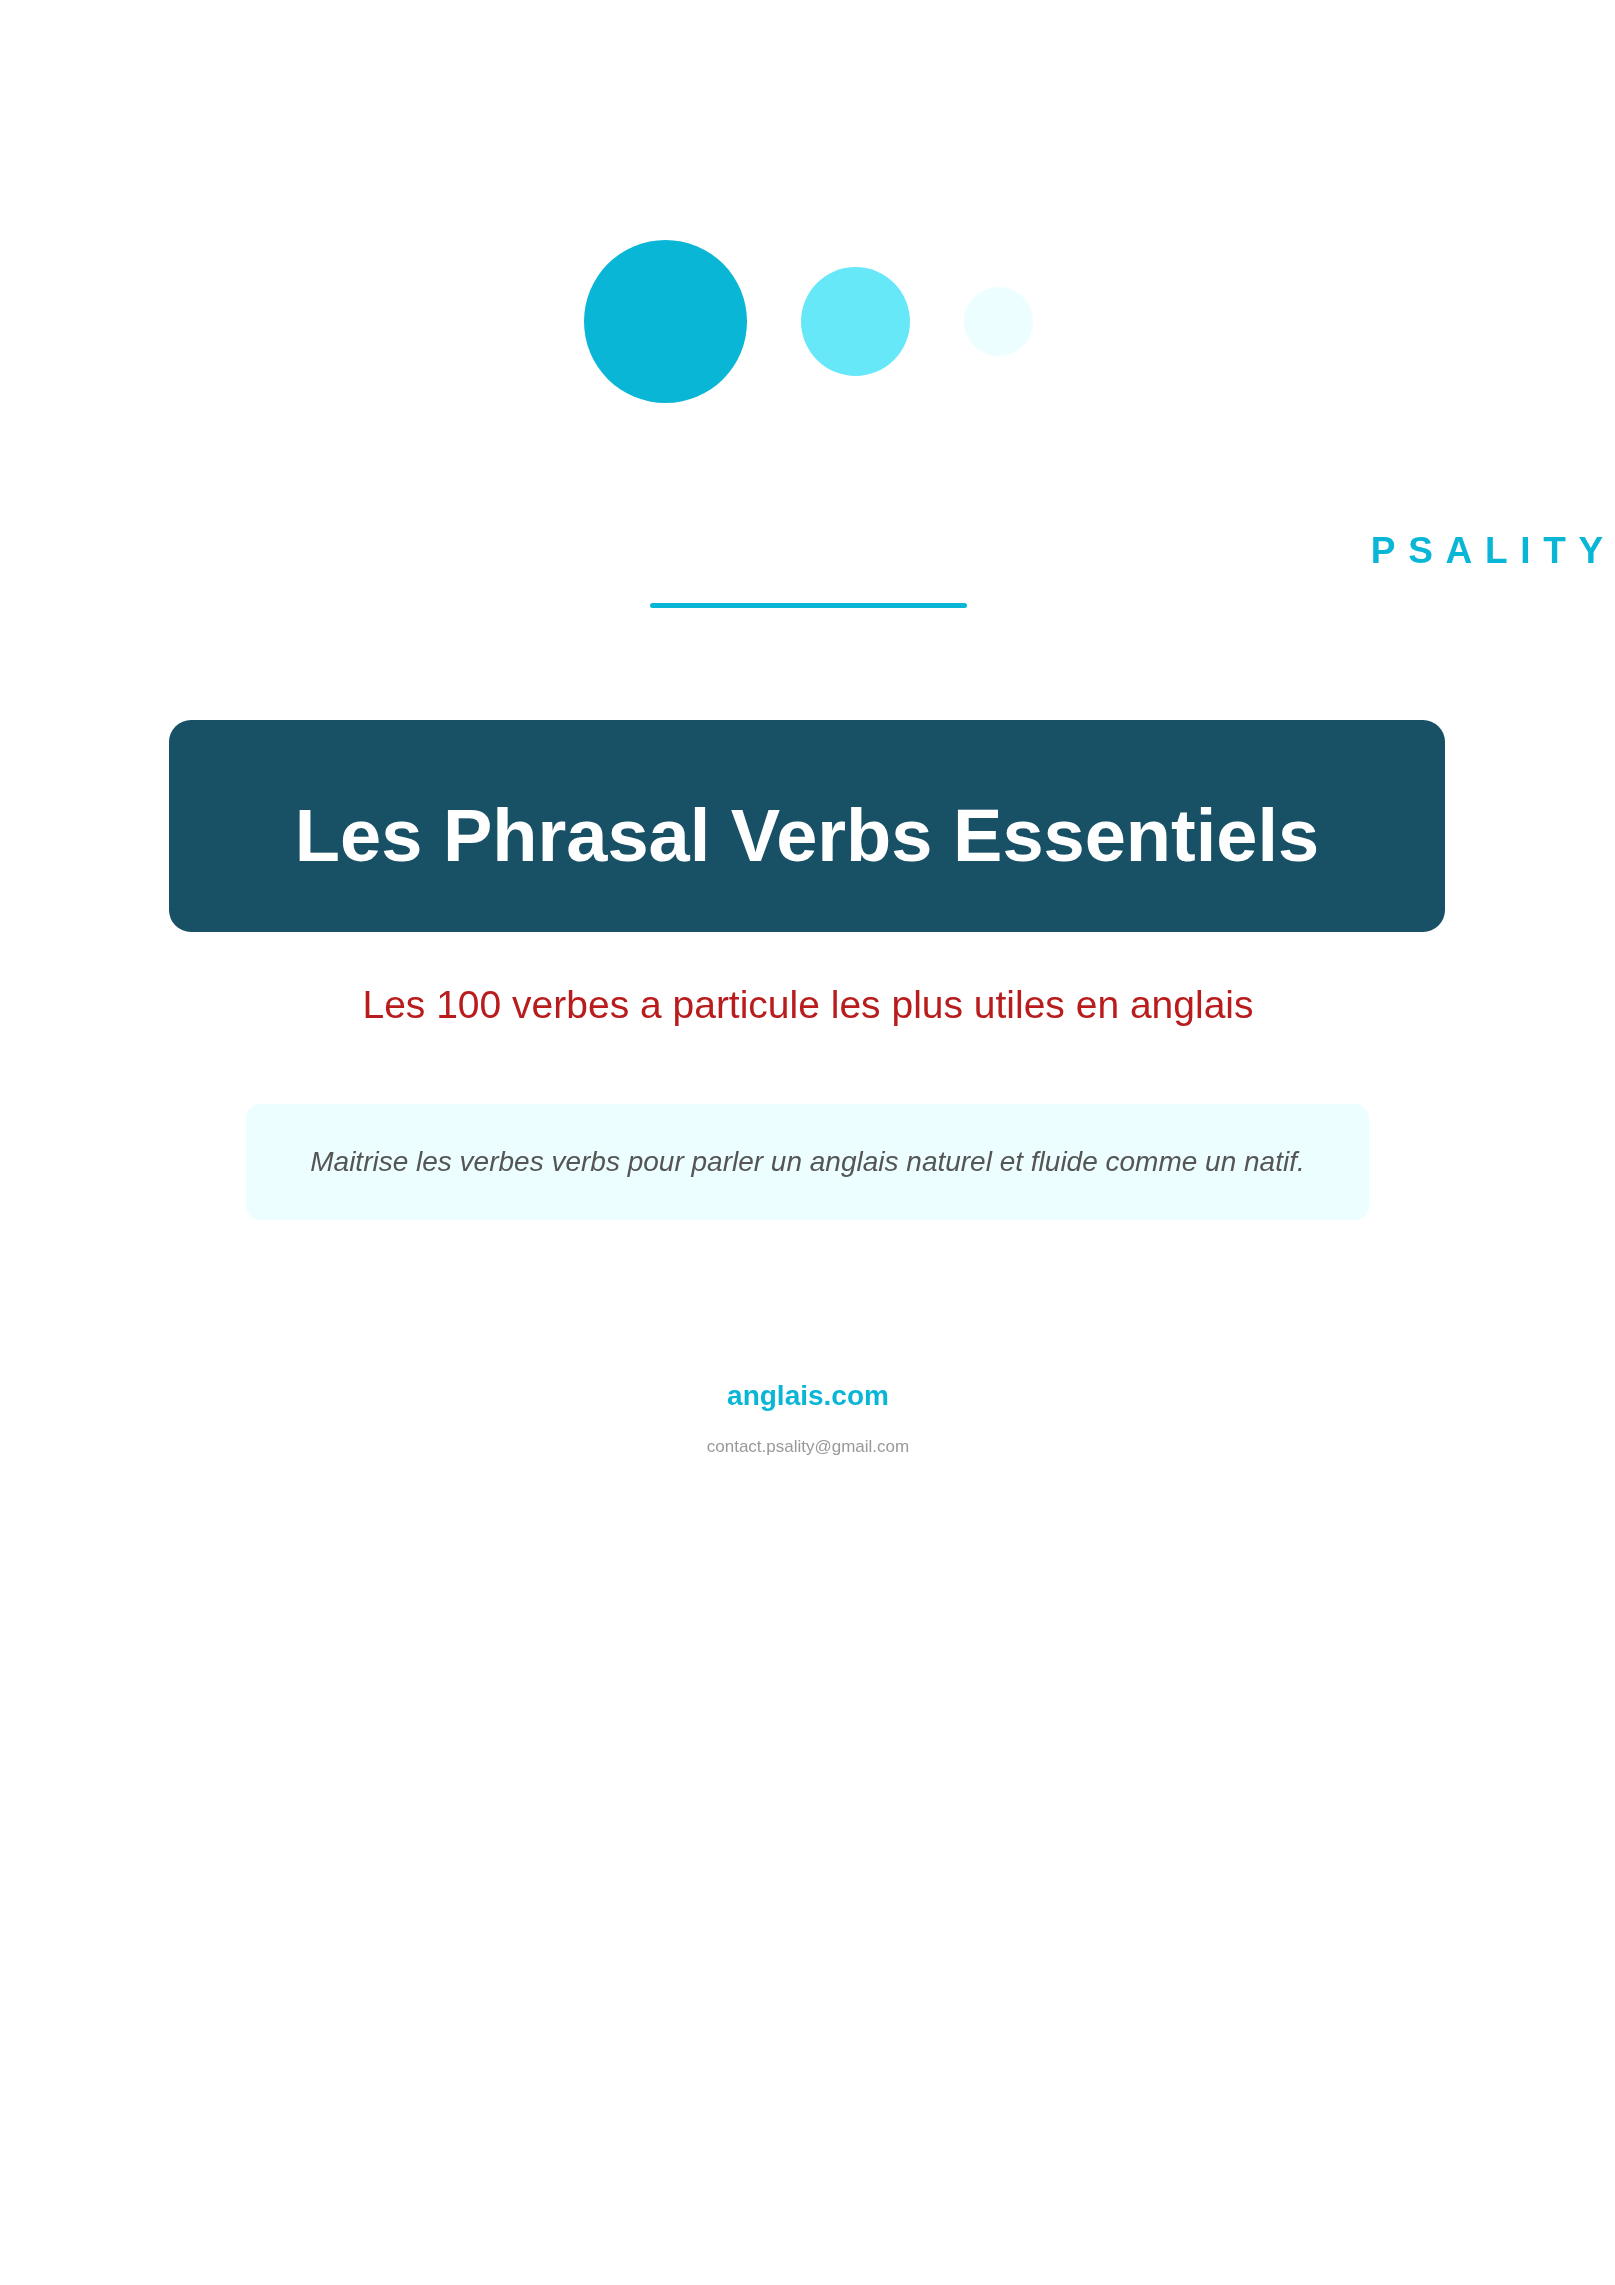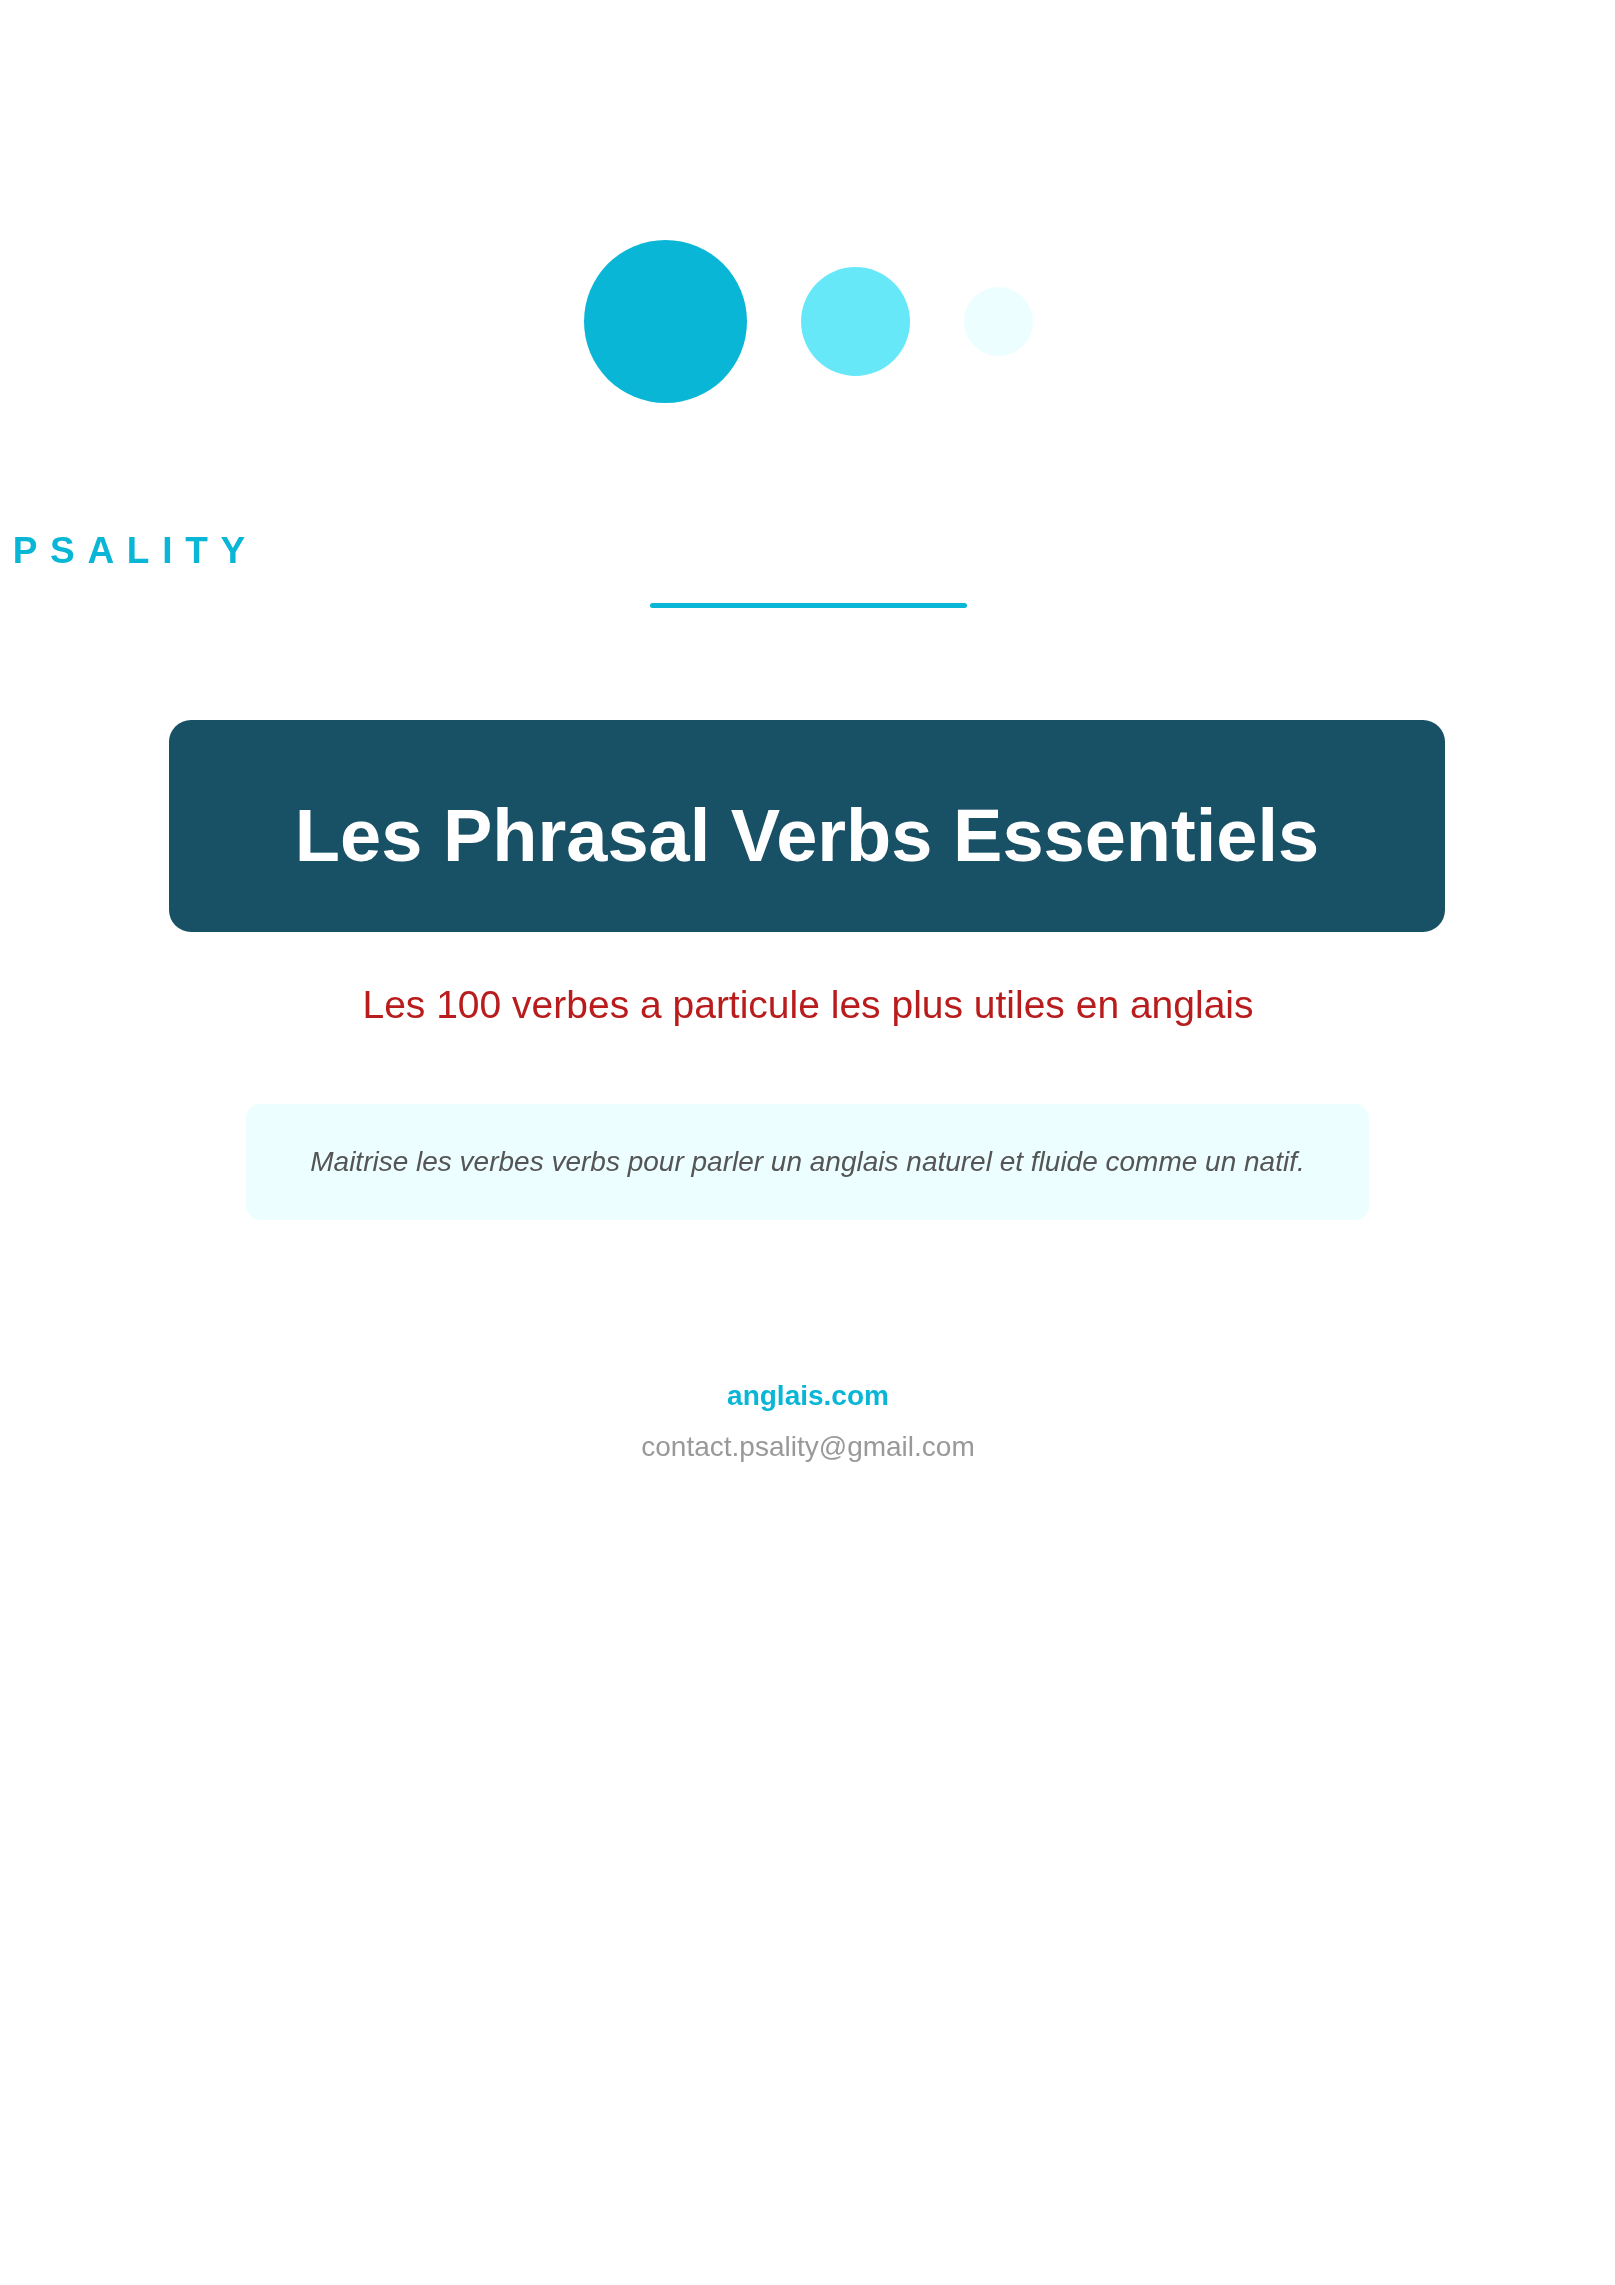--- a/index.html
+++ b/index.html
@@ -2,29 +2,29 @@
 <html style="font-size:14.5px"><head>
 <meta charset="utf-8">
 <style>
   html, body { margin: 0; padding: 0; background: #ffffff; }
   body { width: 1616px; height: 2285px; position: relative; overflow: hidden; font-family: "Liberation Sans", sans-serif; }
   .abs { position: absolute; }
   .circle { position: absolute; border-radius: 50%; }
   .c1 { left: 584px; top: 240px; width: 163px; height: 163px; background: #0AB6D6; }
   .c2 { left: 801px; top: 267px; width: 109px; height: 109px; background: #67E8F9; }
   .c3 { left: 964px; top: 287px; width: 69px; height: 69px; background: #ECFEFF; }
-  .brand { left: 0; width: 1616px; top: 525px; text-align: left; color: #0AB6D6; font-weight: bold; font-size: 37px; letter-spacing: 12.7px; padding-left: 12.7px; box-sizing: border-box; line-height: 51px; }
+  .brand { left: 0; width: 1616px; top: 525px; text-align: right; color: #0AB6D6; font-weight: bold; font-size: 37px; letter-spacing: 12.7px; padding-left: 12.7px; box-sizing: border-box; line-height: 51px; }
   .brand-rule { left: 650px; top: 603px; width: 317px; height: 5.4px; border-radius: 2.7px; background: #0AB6D6; }
   .banner { left: 169px; top: 720px; width: 1276px; height: 212px; background: #185066; border-radius: 22px; display: flex; align-items: center; justify-content: center; }
   .banner-title { color: #ffffff; font-weight: bold; font-size: 74px; line-height: 1; white-space: nowrap; margin-top: 3.6px; }
   .subtitle { left: 0; width: 1616px; top: 979px; text-align: center; color: #b91c1c; font-size: 39px; line-height: 51px; }
   .tagline-box { left: 246px; top: 1104px; width: 1123px; height: 116px; background: #ECFEFF; border-radius: 14.5px; display: flex; align-items: center; justify-content: center; }
   .tagline { color: #555555; font-style: italic; font-size: 28px; white-space: nowrap; }
   .site { left: 0; width: 1616px; top: 1378px; text-align: center; color: #0AB6D6; font-weight: bold; font-size: 28px; line-height: 36px; text-decoration: none; display: block; }
-  .email { left: 0; width: 1616px; top: 1430px; text-align: center; color: #999999; font-size: 28px; line-height: 33px; }
+  .email { left: 0; width: 1616px; top: 1430px; text-align: center; color: #999999; font-size: 17px; line-height: 33px; }
 </style>
 </head>
 <body>
 
 <div class="circle c1"></div>
 <div class="circle c2"></div>
 <div class="circle c3"></div>
 
 <div class="abs brand">PSALITY</div>
 <div class="abs brand-rule"></div>

